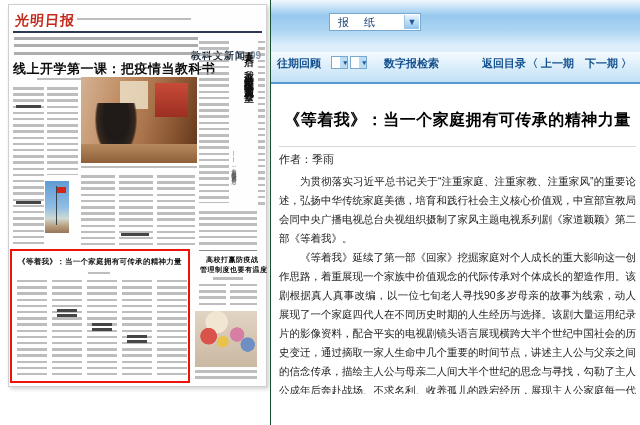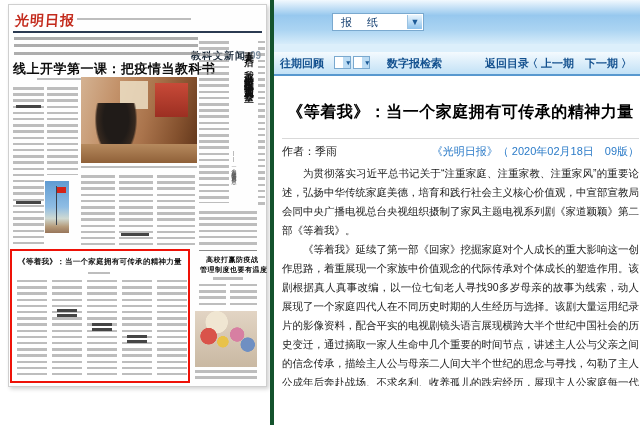--- a/index.html
+++ b/index.html
@@ -41,32 +41,32 @@
       radial-gradient(circle at 68% 42%, #d77fa2 0 13%, rgba(0,0,0,0) 14%),
       radial-gradient(circle at 85% 60%, #6f8fc2 0 11%, rgba(0,0,0,0) 12%),
       radial-gradient(circle at 35% 20%, #f0e6d2 0 18%, rgba(0,0,0,0) 19%); }
 
   .redbox { border:2px solid #ee1208; background:#fff; }
   .redbox-headline { font-size:7.5px; font-weight:bold; color:#141414; text-align:center; white-space:nowrap; letter-spacing:.3px; }
   .np-right-head { font-size:7px; font-weight:bold; color:#101010; white-space:nowrap; letter-spacing:.5px; }
 
   
   .panel { position:absolute; left:270px; top:0; width:370px; height:425px; background:#14532d;
-    border-left:4px solid #14532d; }
+    border-left:1px solid #14532d; }
   .topbar { position:relative; height:44px;
     background:linear-gradient(180deg,#f2f9fe 0%,#97c8ee 35%,#abd4f2 68%,#d6ecfa 100%); }
   .combo { position:absolute; top:13px; height:18px; width:92px; background:#fff;
     border:1px solid #7aa9cf; font-size:11px; color:#123d6e; line-height:16px; padding-left:8px;
     letter-spacing:6px; }
   .combo .arrow { position:absolute; right:1px; top:1px; bottom:1px; width:15px; letter-spacing:0;
     background:linear-gradient(180deg,#eaf5fd,#8fc3ec); border-left:1px solid #9cc3e2;
     color:#1d5a96; font-size:9px; line-height:15px; text-align:center; }
   .topdate { position:absolute; right:3px; top:17px; font-size:10px; font-weight:bold; color:#0d3a6e; white-space:nowrap; }
   .gapstrip { height:8px; background:#dceffb; }
-  .toolbar { position:relative; height:24px;
+  .toolbar { position:relative; height:32px;
     background:linear-gradient(180deg,#f4fafe,#c2e1f6); border-bottom:2px solid #5898cf;
     font-size:11px; font-weight:bold; color:#14518f; }
   .tb-item { position:absolute; top:4px; cursor:default; white-space:nowrap; }
   .mini-select { position:absolute; top:4px; width:17px; height:13px; background:#fff;
     border:1px solid #7aa9cf; font-size:7px; color:#1d5a96; text-align:right; line-height:11px;
     background:linear-gradient(90deg,#fff 0 55%,#bcdcf4 55%); }
   .content { position:relative; width:370px; height:352px; background:#fff; }
   .art-title { position:absolute; left:8px; right:5px; top:26px; text-align:center;
     font-size:16px; font-weight:bold; color:#000; letter-spacing:.5px; white-space:nowrap; }
   .meta-rule { position:absolute; left:8px; right:5px; top:62px; height:1px; background:#d9d9d9; }
@@ -172,20 +172,19 @@
       <span class="tb-item" style="left:113px;">数字报检索</span>
       <span class="tb-item" style="left:195px;margin-left:16px;">返回目录</span>
       <span class="tb-item" style="right:66px;">〈 上一期</span>
       <span class="tb-item" style="right:8px;">下一期 〉</span>
     </div>
 
     <div class="content">
       <div class="art-title">《等着我》：当一个家庭拥有可传承的精神力量</div>
       <div class="meta-rule"></div>
       <div class="art-author">作者：季雨</div>
-      <div class="art-source" id="art-source" style="color: rgb(43, 123, 200);">《光明日报》（ 2020年02月18日　09版）</div>
       <div class="art-body">
         <p>为贯彻落实习近平总书记关于“注重家庭、注重家教、注重家风”的重要论述，弘扬中华传统家庭美德，培育和践行社会主义核心价值观，中宣部宣教局会同中央广播电视总台央视组织摄制了家风主题电视系列剧《家道颖颖》第二部《等着我》。</p>
         <p>《等着我》延续了第一部《回家》挖掘家庭对个人成长的重大影响这一创作思路，着重展现一个家族中价值观念的代际传承对个体成长的塑造作用。该剧根据真人真事改编，以一位七旬老人寻找90多岁母亲的故事为线索，动人展现了一个家庭四代人在不同历史时期的人生经历与选择。该剧大量运用纪录片的影像资料，配合平实的电视剧镜头语言展现横跨大半个世纪中国社会的历史变迁，通过摘取一家人生命中几个重要的时间节点，讲述主人公与父亲之间的信念传承，描绘主人公与母亲二人间大半个世纪的思念与寻找，勾勒了主人公成年后奔赴战场、不求名利、收养孤儿的跌宕经历，展现主人公家庭每一代长辈的人生态度对后代的积极影响。在剧中，儿孙们在各自所处的时代中作出人生选择，将其家国情怀、踏实坚守、无私奉献的精神传承下去。</p>
       </div>
     </div>
   </div>
 </div>
 
 </body></html>

